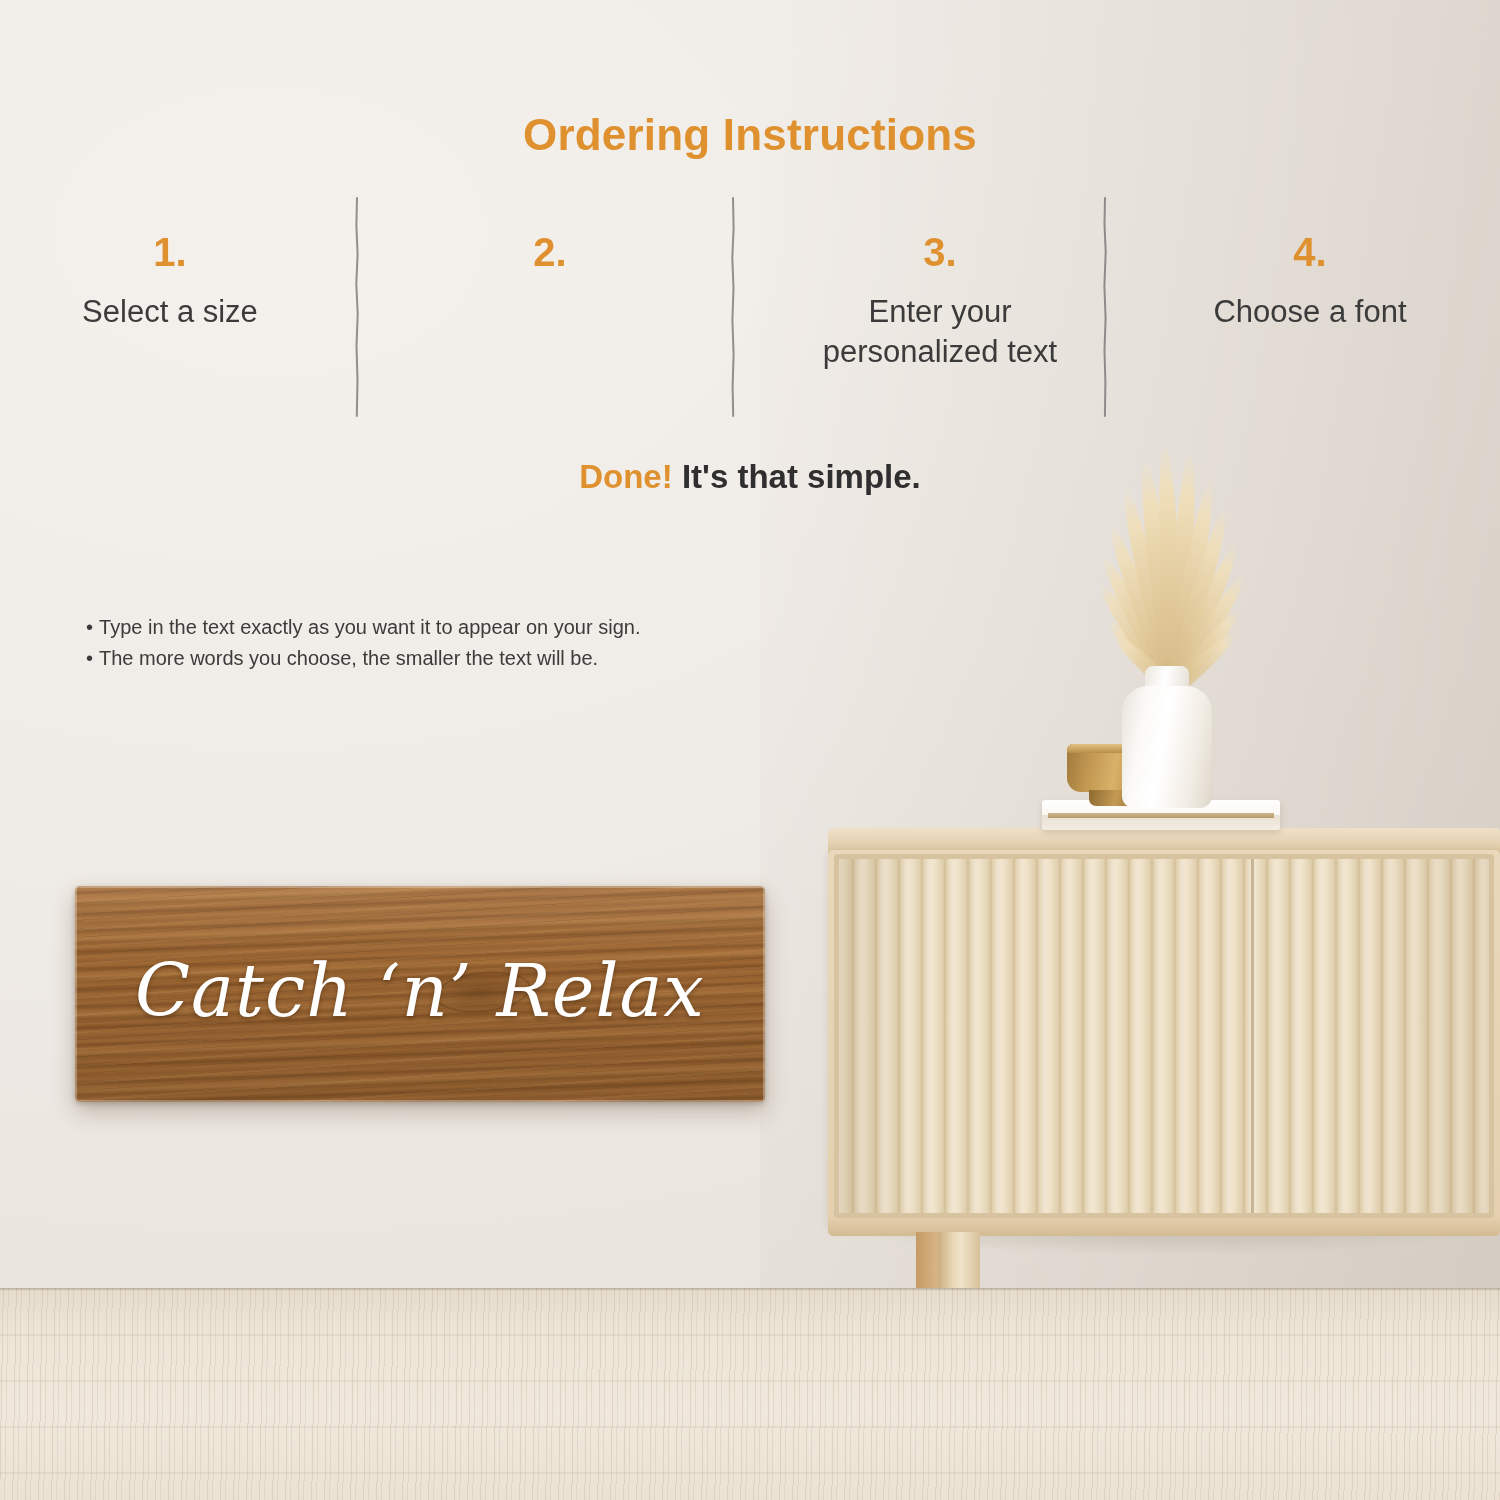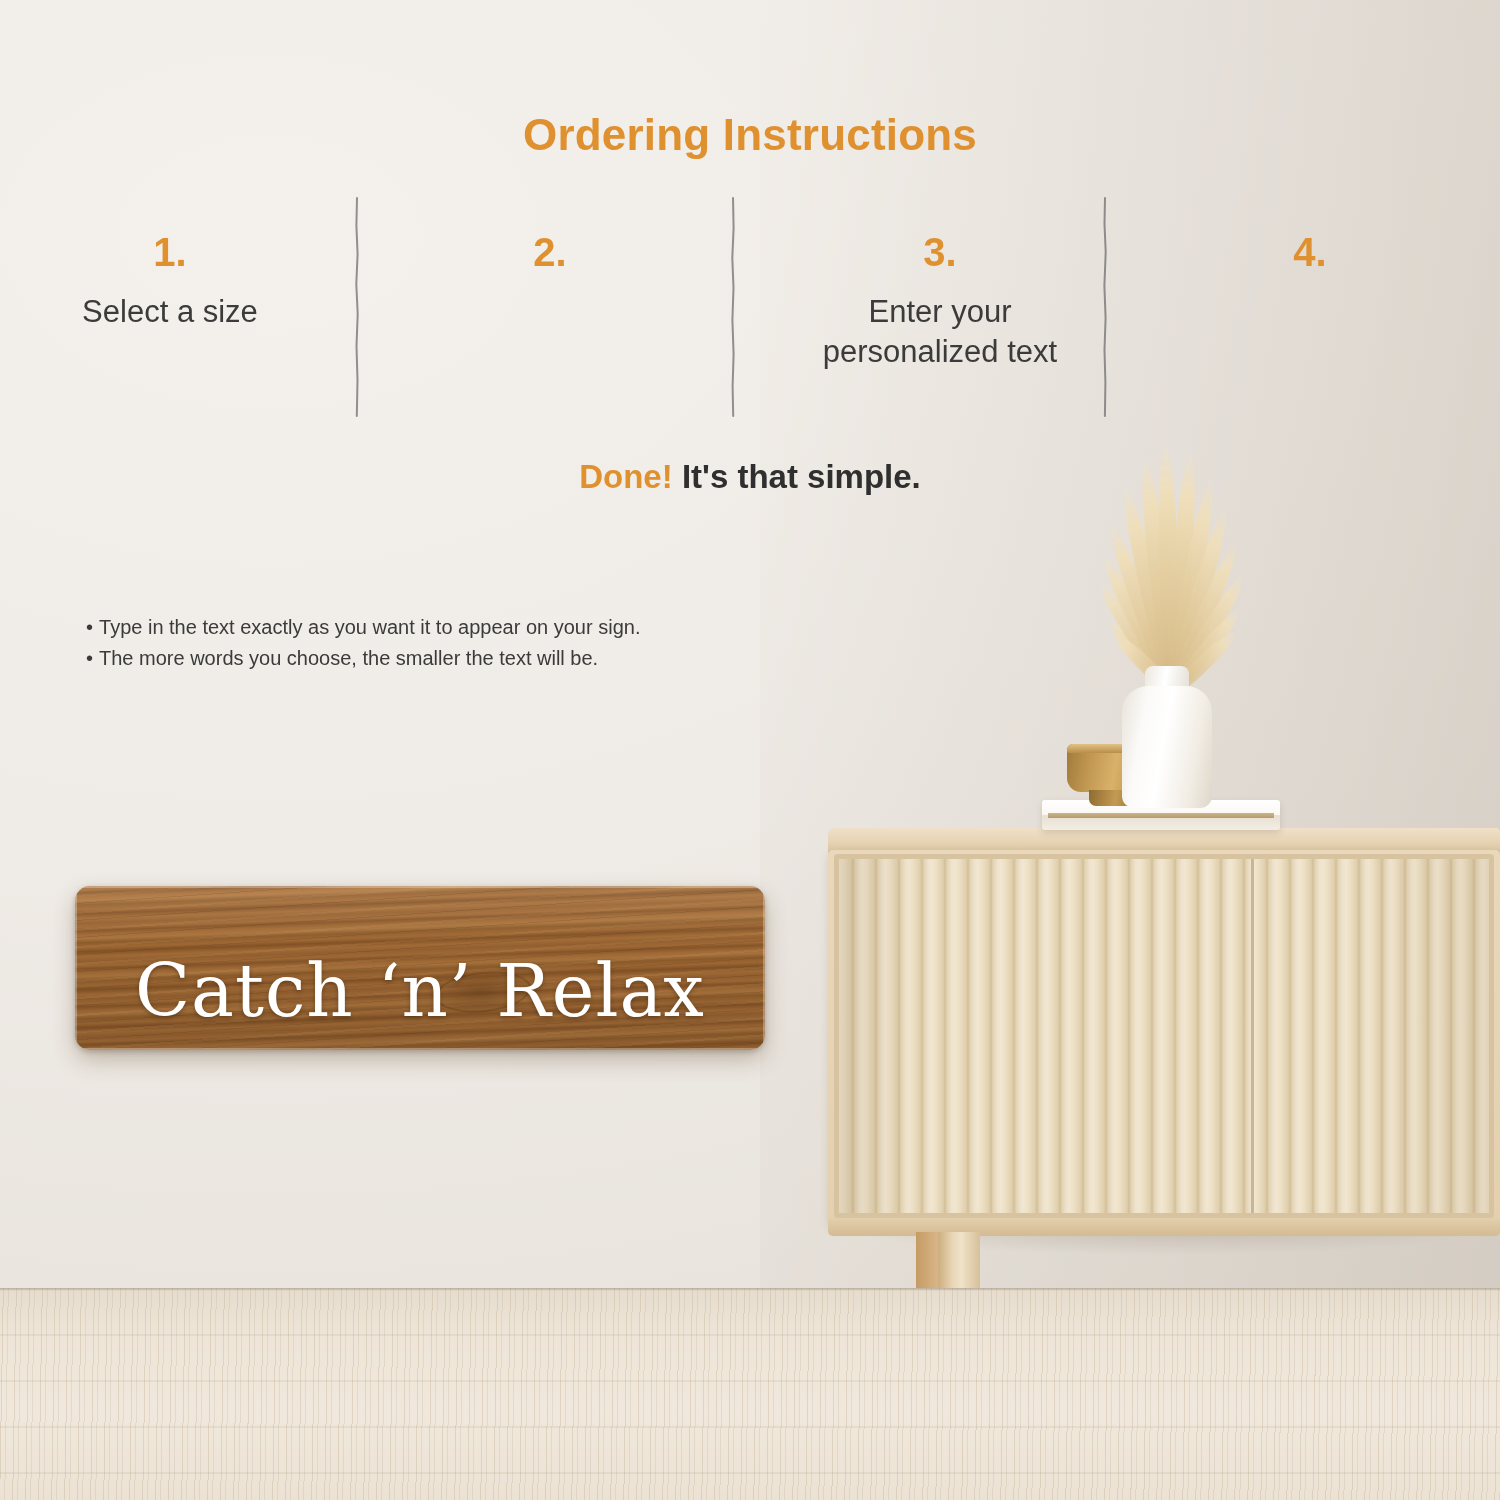--- a/index.html
+++ b/index.html
@@ -206,32 +206,33 @@
   }
 
   .bullets{ position:absolute; left:86px; top:612px; width:1100px; }
   .bullet{
     font-size:20px; color:#3b3b3b; line-height:1.55; white-space:nowrap;
   }
   .bullet .dot{ color:#3b3b3b; margin-right:6px; }
 
   
   .sign{
-    position:absolute; left:75px; top:886px; width:690px; height:164px;
+    position:absolute; left:75px; top:886px; width:690px; height:216px;
     z-index:6;
-    border-radius:15px;
+    border-radius:5px;
     overflow:hidden;
     box-shadow:0 10px 22px rgba(90,66,40,.30), 0 2px 5px rgba(70,50,28,.25);
     background:
       linear-gradient(180deg, rgba(255,255,255,.10) 0%, rgba(0,0,0,.06) 35%, rgba(0,0,0,.14) 100%),
       repeating-linear-gradient(178deg,
          #9e6733 0px, #a96f38 4px, #8d5a2b 7px, #a96f38 11px,
          #b27a41 15px, #95612e 19px, #a86e37 24px, #8a5728 28px,
          #ab7139 33px, #9a6432 38px),
       linear-gradient(95deg,#8a5a2b 0%,#a87139 30%,#b37c43 55%,#96612f 100%);
+    font-style: italic;
   }
   .sign-knot{
     position:absolute; left:300px; top:60px; width:210px; height:92px;
     background:radial-gradient(50% 50% at 50% 50%,
        rgba(100,62,26,.55) 0%, rgba(128,82,38,.30) 38%,
        rgba(160,106,52,.12) 68%, rgba(160,106,52,0) 100%);
     border-radius:50%;
     transform:rotate(-4deg);
   }
   .sign-knot2{
@@ -326,20 +327,21 @@
     <div class="step step-2">
       <div class="step-num">2.</div>
     </div>
     <div class="step step-3">
       <div class="step-num">3.</div>
       <div class="step-label" style="white-space:pre-line">Enter your
 personalized text</div>
     </div>
     <div class="step step-4">
       <div class="step-num">4.</div>
+      <div class="step-label" style="white-space:pre-line">Choose a font</div>
     </div>
   </div>
 
   <div class="divider div-1">
     <svg width="10" height="222" viewBox="0 0 10 222">
       <path d="M5 2 L4.4 30 L5.6 58 L4.3 88 L5.7 118 L4.5 150 L5.5 184 L4.8 220" stroke="#6f6f6f" stroke-width="2" fill="none" stroke-linecap="round" opacity=".75"></path>
     </svg>
   </div>
   <div class="divider div-2">
     <svg width="10" height="222" viewBox="0 0 10 222">

